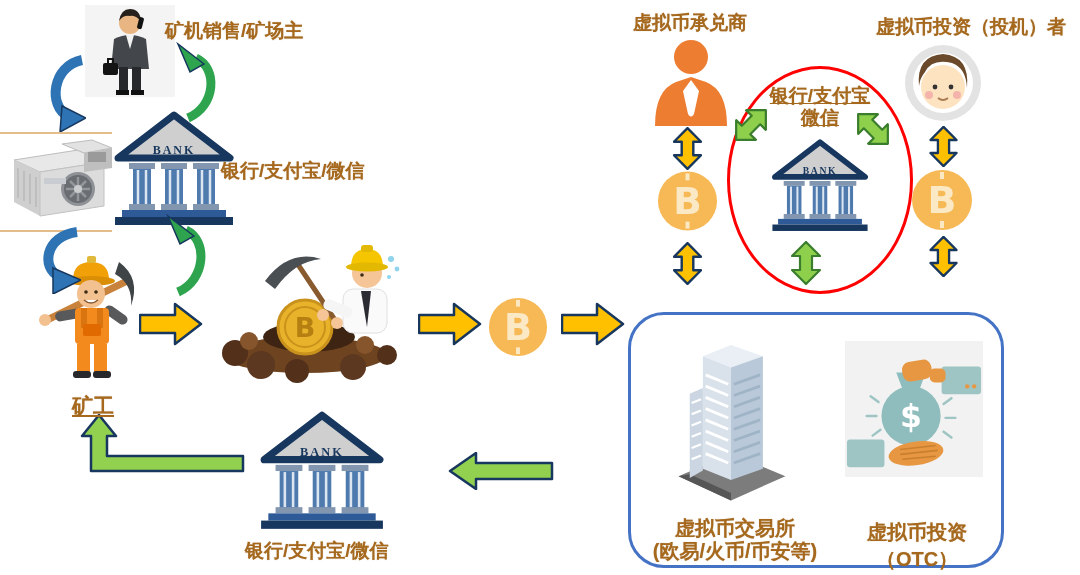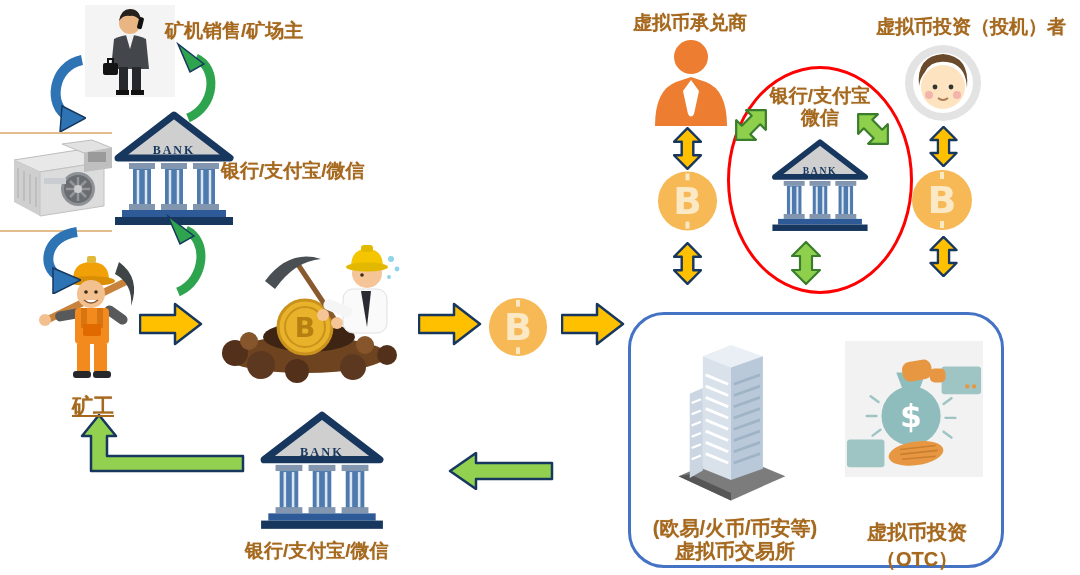--- a/index.html
+++ b/index.html
@@ -313,28 +313,28 @@
         <ellipse cx="72" cy="112" rx="28" ry="12" fill="#E79742" transform="rotate(-8 72 112)"></ellipse>
         <g stroke="#C97F2E" stroke-width="1.6">
           <line x1="56" y1="108" x2="92" y2="104"></line>
             <line x1="56" y1="113" x2="94" y2="109"></line>
           <line x1="58" y1="118" x2="92" y2="115"></line>
         </g>
       </svg>
     </div>
 
     <div class="lbl center" style="left:4px;top:202px;width:200px;font-size:20px;line-height:23px;">
+      <div>虚拟币交易所</div>
       <div>(欧易/火币/币安等)</div>
-      <div>虚拟币交易所</div>
     </div>
     <div class="lbl center" style="left:206px;top:204px;width:160px;font-size:20px;">虚拟币投资（OTC）</div>
   </div>
 
   <div class="abs" style="left:727px;top:66px;width:180px;height:222px;background:#fff;border:3.5px solid #FE0000;border-radius:50%;">
-    <div class="lbl center" style="left:0;top:16px;width:180px;font-size:19px;line-height:22px;">
+    <div class="lbl center" style="left:0;top:16px;width:180px;font-size:19px;line-height:22px;text-decoration:underline;">
       <div>银行/支付宝</div>
       <div>微信</div>
     </div>
     <div class="abs" style="left:40px;top:66px;">
       <svg width="100" height="100" viewBox="0 0 124 116">
         <polygon points="62,5 118,48 6,48" fill="#CFCFCF" stroke="#17375E" stroke-width="7" stroke-linejoin="round"></polygon>
         <text x="62" y="44" text-anchor="middle" class="banktext" font-size="12" fill="#17375E">BANK</text>
         <g>
           <g transform="translate(30,0)">
               <rect x="-13" y="53" width="26" height="6" fill="#8296B0"></rect>

